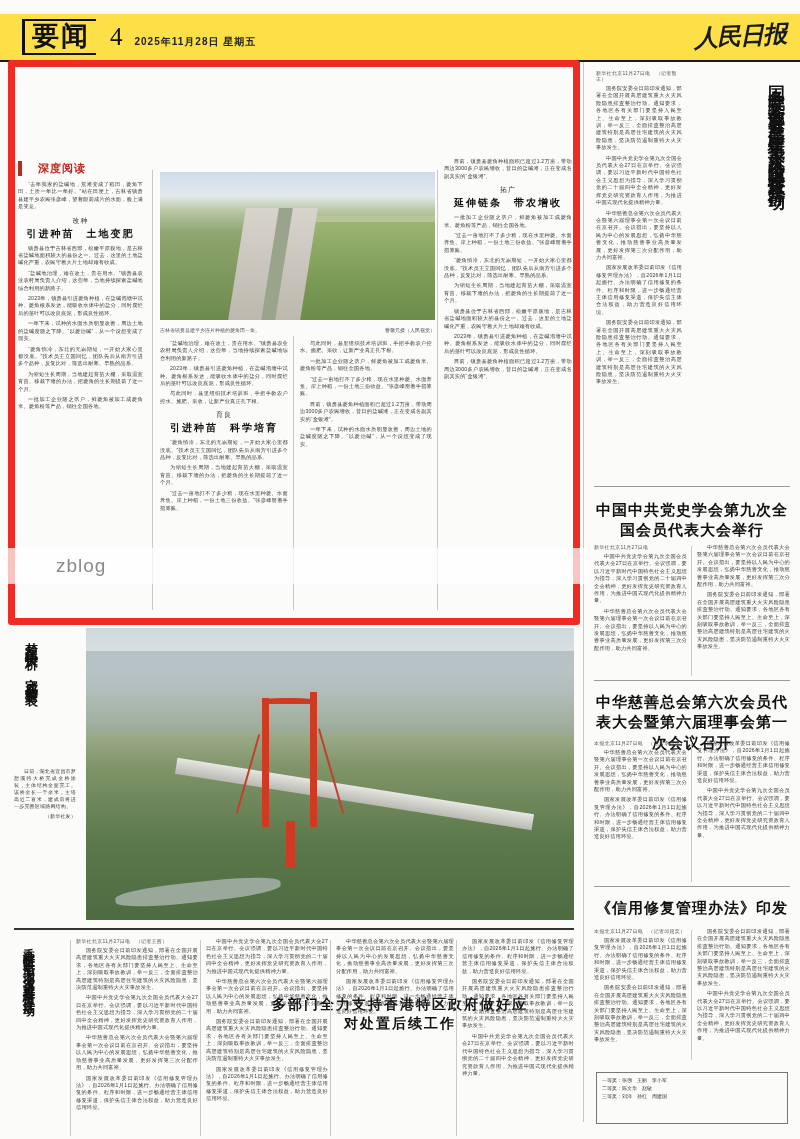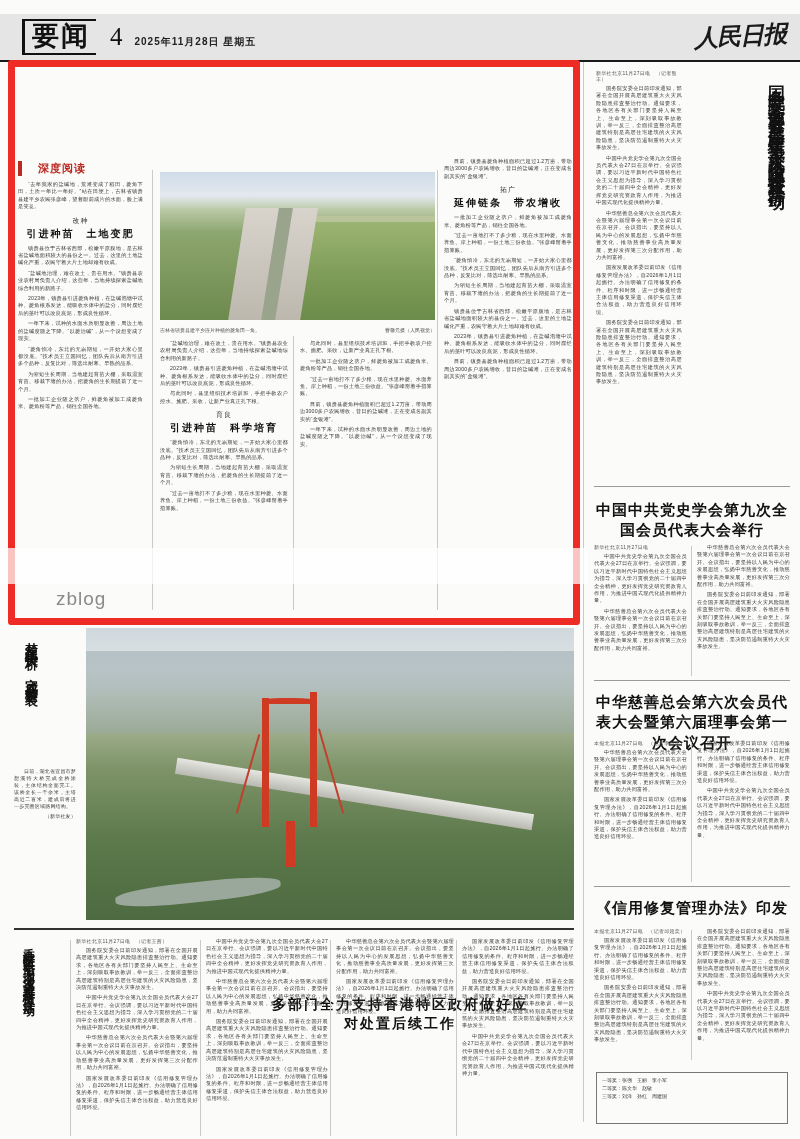--- a/index.html
+++ b/index.html
@@ -8,21 +8,21 @@
     background:#e9e9e9;
     font-family:"Liberation Serif","DejaVu Serif",serif;
     color:#111;
   }
   .page{
     position:relative;width:800px;height:1139px;background:#fbfbfa;
   }
   
   .masthead{
     position:absolute;left:0;top:14px;width:800px;height:46px;
-    background:#e5e5e5;
+    background:#fde047;
     border-bottom:2px solid #1a1a1a;
     display:flex;align-items:center;
   }
   .sec-wrap{display:flex;align-items:baseline;margin-left:22px;}
   .sec-bracket{
     font-size:27px;font-weight:bold;letter-spacing:2px;color:#111;
     border-left:3px solid #111;border-top:2px solid #111;border-bottom:2px solid #111;
     padding:1px 6px 2px 7px;line-height:1.05;
   }
   .sec-num{font-size:25px;margin-left:14px;color:#111;font-family:"Liberation Serif",serif;}
@@ -39,21 +39,21 @@
     border:7px solid #ee2b24;border-radius:3px;box-sizing:border-box;
     background:rgba(255,255,255,0.0);
     pointer-events:none;z-index:40;
   }
   .watermark{
     position:absolute;left:0;top:548px;width:588px;height:36px;
     background:rgba(255,255,255,0.72);z-index:45;
   }
   .watermark span{
     position:absolute;left:56px;top:7px;font-size:19px;color:#8a8a8a;
-    font-family:"Liberation Sans",sans-serif;letter-spacing:1px;margin-top:33px;
+    font-family:"Liberation Sans",sans-serif;letter-spacing:1px;
   }
   
   .vrule{position:absolute;width:1px;background:#c9c9c9;}
   .thickrule{position:absolute;height:2px;background:#333;}
   
   .feature{position:absolute;left:14px;top:66px;width:560px;}
   .kicker{
     text-align:center;font-size:13px;font-weight:bold;color:#111;
     letter-spacing:1px;margin:10px 0 3px 0;
   }

